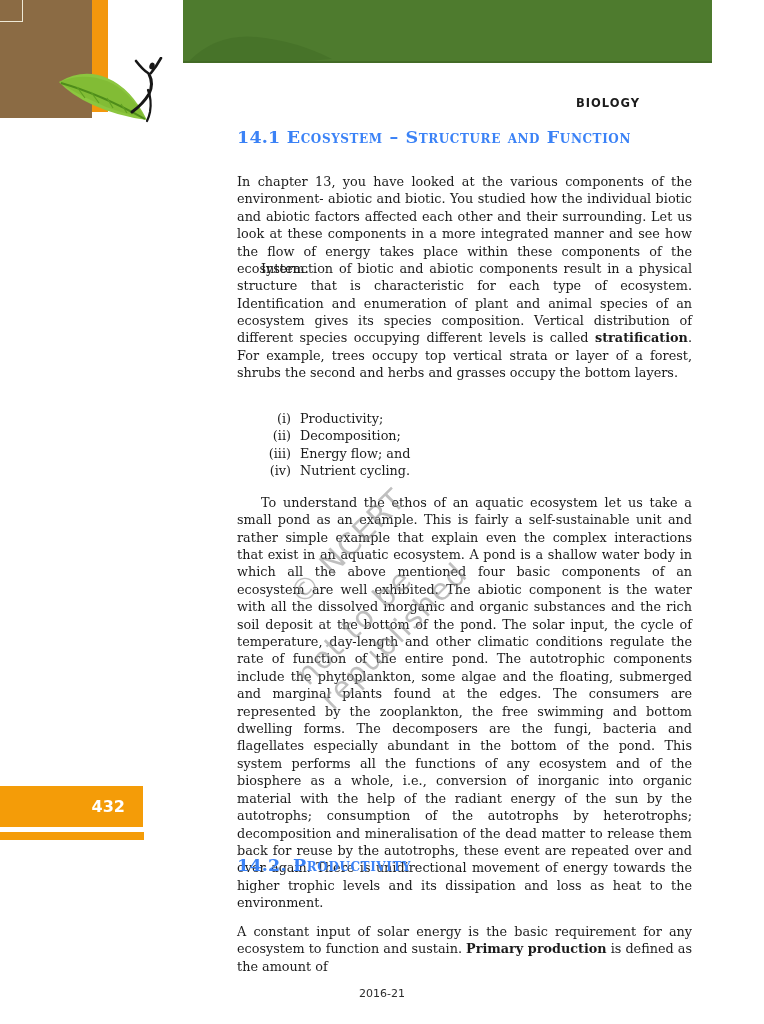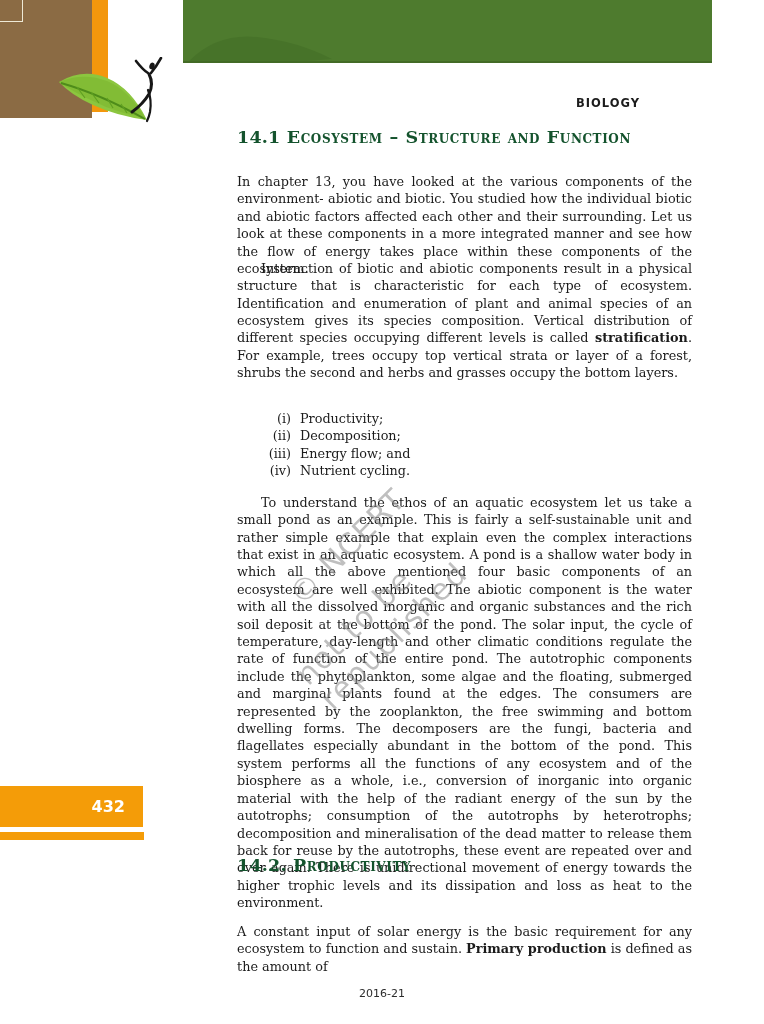--- a/index.html
+++ b/index.html
@@ -16,21 +16,21 @@
                border-bottom:1px solid rgba(255,255,240,.85);}
   .orange-stripe{position:absolute;left:92px;top:0;width:16px;height:112px;background:#f3970d;}
   .leaf-wrap{position:absolute;left:55px;top:70px;width:95px;height:56px;}
   .dancer-wrap{position:absolute;left:127px;top:57px;width:46px;height:68px;}
 
   .biology-label{position:absolute;right:72px;top:96px;
                  font-family:"DejaVu Sans", sans-serif;font-weight:bold;
                  font-size:11.5px;letter-spacing:1px;color:#1c1c1c;}
 
   
-  .sec-heading{position:absolute;left:237px;width:470px;color:#14532d;
+  .sec-heading{position:absolute;left:237px;width:470px;color:#3b82f6;
                font-weight:bold;font-size:17.5px;letter-spacing:.2px;}
   .sec-heading .sc{font-variant:small-caps;letter-spacing:.6px;}
   #h141{top:127px;}
   #h142{top:855px;}
 
   
   .para{position:absolute;left:237px;width:455px;text-align:justify;
         font-size:12.8px;line-height:17.4px;color:#1b1b1b;}
   .indent{text-indent:24px;}
   #p1{top:156px;margin-top:17px;}

